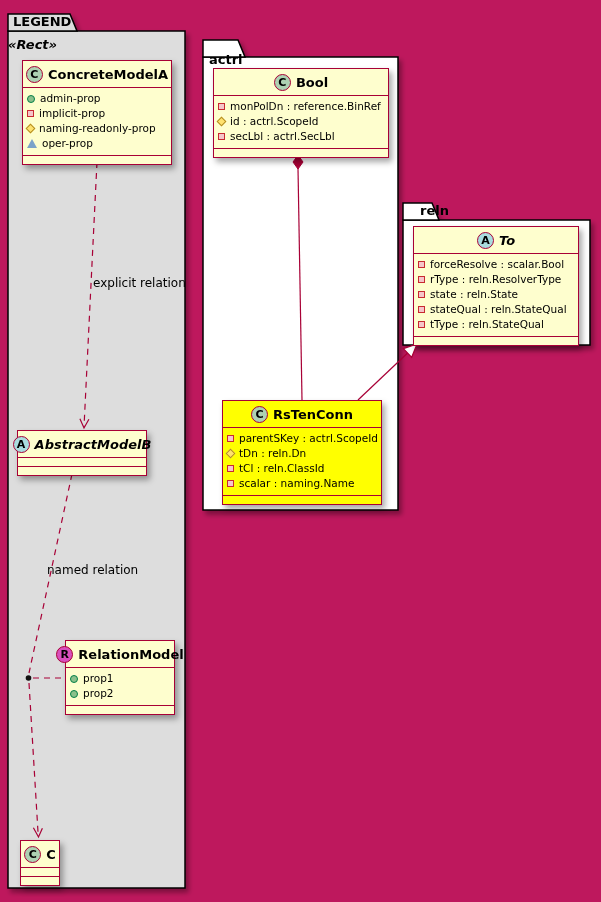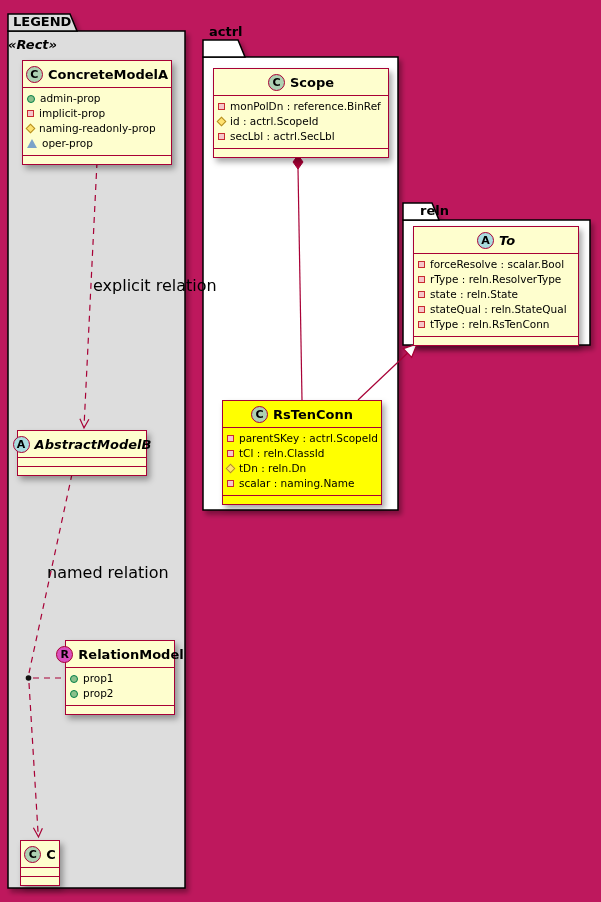--- a/index.html
+++ b/index.html
@@ -31,21 +31,21 @@
   .vicon[data-vis="private"]   { width:7px; height:7px; background:#F5C5C9; border:1px solid #C82930; }
   .vicon[data-vis="protected"] { width:7px; height:7px; background:#FFE26E; border:1px solid #B38D22; transform:rotate(45deg); }
   .vicon[data-vis="package"]   { width:0; height:0; background:none;
                                  border-left:5px solid transparent; border-right:5px solid transparent;
                                  border-bottom:9px solid #7BA3C9; }
 
   
   .pkg-label { position:absolute; font-size:13px; font-weight:bold; white-space:nowrap; }
   .stereotype { position:absolute; font-size:13px; font-weight:bold; font-style:italic;
                 white-space:nowrap; }
-  .edge-label { position:absolute; font-size:16px; white-space:nowrap; }
+  .edge-label { position:absolute; font-size:12px; white-space:nowrap; }
 </style>
 </head>
 <body>
 
 <div class="canvas">
 
   <svg class="layer" width="601" height="902" viewBox="0 0 601 902">
     <defs>
       <filter id="pkgshadow" x="-20%" y="-20%" width="140%" height="140%">
         <feDropShadow dx="3" dy="4" stdDeviation="2.5" flood-opacity="0.35"></feDropShadow>
@@ -86,21 +86,21 @@
     </g>
 
     <g>
       <path d="M358,400 L407.6,353" stroke="#A80036" stroke-width="1.2" fill="none"></path>
       <polygon points="417,344 411.7,357.3 403.4,348.6" fill="#FFFFFF" stroke="#A80036" stroke-width="1.2"></polygon>
     </g>
   </svg>
 
   <div class="pkg-label" style="left:13px; top:14px;">LEGEND</div>
   <div class="stereotype" style="left:8px; top:37px; width:177px;">«Rect»</div>
-  <div class="pkg-label" style="left:209px; top:24px;">actrl</div>
+  <div class="pkg-label" style="left:209px; top:52px;">actrl</div>
   <div class="pkg-label" style="left:408px; top:203px;margin-left:12px;">reln</div>
 
   <div class="edge-label" style="left:93px; top:276px;">explicit relation</div>
   <div class="edge-label" style="left:47px; top:563px;">named relation</div>
 
   <div class="uml-class" style="left:22px; top:60px; width:150px;">
     <div class="cls-header">
       <span class="spot spot-c">C</span>
       <span class="cls-name">ConcreteModelA</span>
     </div>
@@ -157,21 +157,21 @@
       <span class="spot spot-c">C</span>
       <span class="cls-name">C</span>
     </div>
     <div class="cls-attrs"></div>
     <div class="cls-methods"></div>
   </div>
 
   <div class="uml-class" style="left:213px; top:68px; width:176px;">
     <div class="cls-header">
       <span class="spot spot-c">C</span>
-      <span class="cls-name">Scope</span>
+      <span class="cls-name">Bool</span>
     </div>
     <div class="cls-attrs">
       <div class="attr-row">
         <span class="vicon" data-vis="private"></span>
         <span>monPolDn : reference.BinRef</span>
       </div>
       <div class="attr-row">
         <span class="vicon" data-vis="protected"></span>
         <span>id : actrl.ScopeId</span>
       </div>
@@ -187,29 +187,29 @@
     <div class="cls-header">
       <span class="spot spot-c">C</span>
       <span class="cls-name">RsTenConn</span>
     </div>
     <div class="cls-attrs">
       <div class="attr-row">
         <span class="vicon" data-vis="private"></span>
         <span>parentSKey : actrl.ScopeId</span>
       </div>
       <div class="attr-row">
-        <span class="vicon" data-vis="private"></span>
-        <span>tCl : reln.ClassId</span>
-      </div>
-      <div class="attr-row">
         <span class="vicon" data-vis="protected"></span>
         <span>tDn : reln.Dn</span>
       </div>
       <div class="attr-row">
         <span class="vicon" data-vis="private"></span>
+        <span>tCl : reln.ClassId</span>
+      </div>
+      <div class="attr-row">
+        <span class="vicon" data-vis="private"></span>
         <span>scalar : naming.Name</span>
       </div>
     </div>
     <div class="cls-methods"></div>
   </div>
 
   <div class="uml-class" style="left:413px; top:226px; width:166px;">
     <div class="cls-header">
       <span class="spot spot-a">A</span>
       <span class="cls-name italic">To</span>
@@ -226,19 +226,19 @@
       <div class="attr-row">
         <span class="vicon" data-vis="private"></span>
         <span>state : reln.State</span>
       </div>
       <div class="attr-row">
         <span class="vicon" data-vis="private"></span>
         <span>stateQual : reln.StateQual</span>
       </div>
       <div class="attr-row">
         <span class="vicon" data-vis="private"></span>
-        <span>tType : reln.RsTenConn</span>
+        <span>tType : reln.StateQual</span>
       </div>
     </div>
     <div class="cls-methods"></div>
   </div>
 
 </div>
 
 </body></html>

